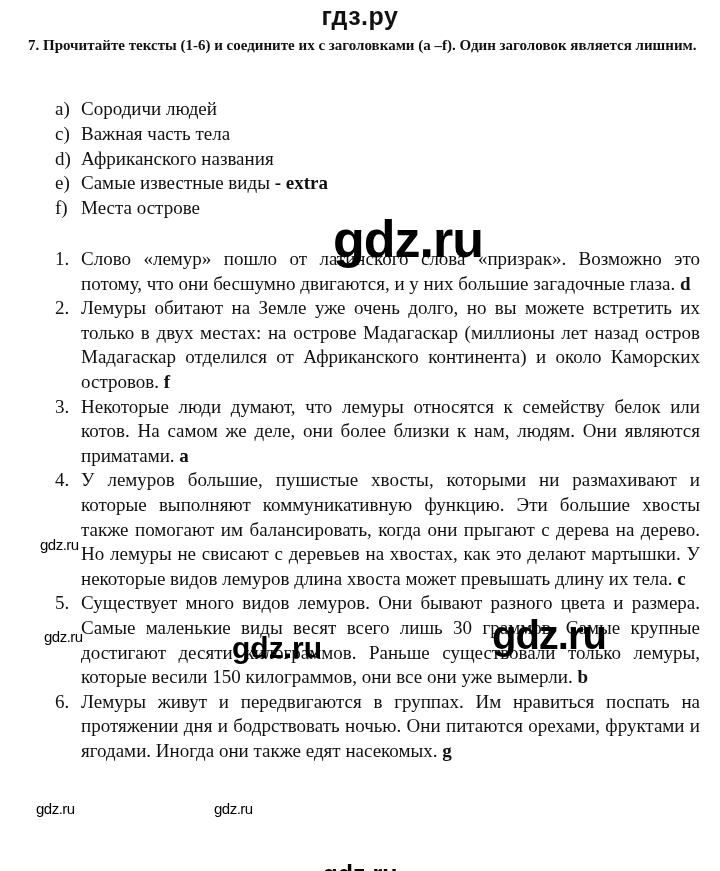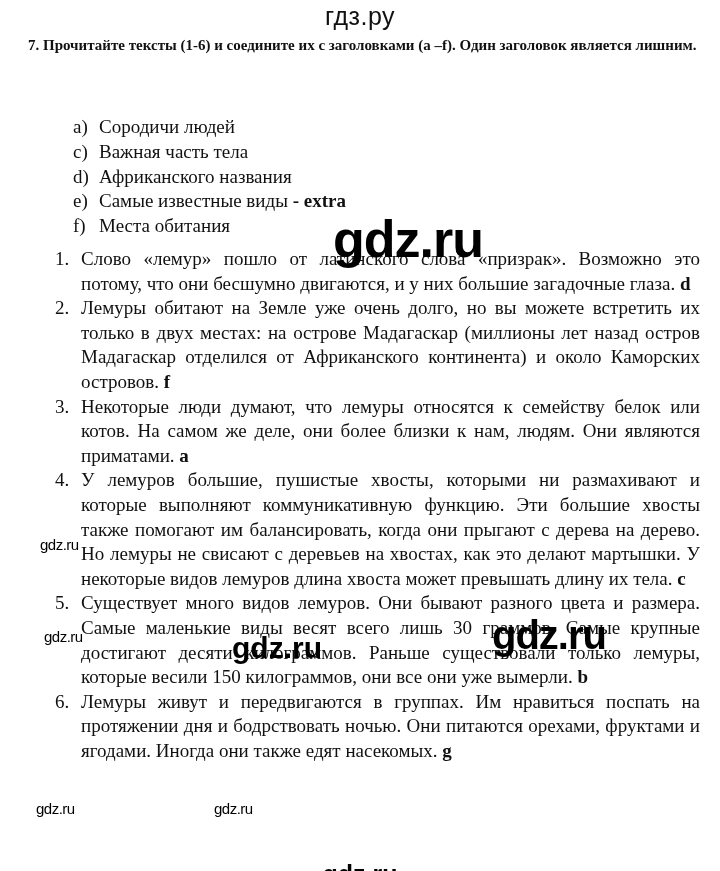--- a/index.html
+++ b/index.html
@@ -1,26 +1,26 @@
 <!DOCTYPE html>
 <html><head>
 <meta charset="utf-8">
 <style>
   html, body { margin: 0; padding: 0; background: #ffffff; }
   body { width: 720px; height: 871px; position: relative; overflow: hidden; color: #111; }
   .site-header {
     position: absolute; left: 0; top: 2px; width: 720px; text-align: center;
-    font-family: "Liberation Sans", sans-serif; font-weight: normal; font-size: 25px; letter-spacing: 0.5px;
+    font-family: "Liberation Sans", sans-serif; font-weight: bold; font-size: 25px; letter-spacing: 0.5px;
   }
   .doc { position: absolute; left: 0; top: 0; width: 720px; font-family: "Liberation Serif", serif; font-size: 19px; }
   .task {
     position: absolute; left: 28px; top: 32px; width: 672px;
     font-weight: bold; line-height: 26px; text-align: justify; font-size: 15px;
   }
-  .headings { position: absolute; left: 55px; top: 97px; margin: 18px; padding: 0; list-style: none; }
+  .headings { position: absolute; left: 55px; top: 97px; margin: 0; padding: 0; list-style: none; }
   .headings li { height: 24.8px; line-height: 24.8px; white-space: nowrap; }
   .headings .lbl { display: inline-block; width: 26px; }
   .texts { position: absolute; left: 55px; top: 247px; width: 645px; margin: 0; padding: 0; list-style: none; }
   .texts li { position: relative; padding-left: 26px; line-height: 24.6px; text-align: justify; margin-bottom: 0; }
   .texts .num { position: absolute; left: 0; top: 0; }
   b.ans { font-weight: bold; }
   .wm { position: absolute; font-family: "Liberation Sans", sans-serif; font-weight: bold; color: #000; margin-top: 23px; }
   .wm-big { font-size: 52px; letter-spacing: -1px; }
   .wm-mid { font-size: 30px; }
   .wm-small { font-size: 15px; font-weight: normal; letter-spacing: -0.5px; }
@@ -31,21 +31,21 @@
 <div class="site-header">гдз.ру</div>
 
 <div class="doc">
   <div class="task">7. Прочитайте тексты (1-6) и соедините их с заголовками (a –f). Один заголовок является лишним.</div>
 
   <ul class="headings">
     <li><span class="lbl">a)</span><span>Сородичи людей</span></li>
     <li><span class="lbl">c)</span><span>Важная часть тела</span></li>
     <li><span class="lbl">d)</span><span>Африканского названия</span></li>
     <li><span class="lbl">e)</span><span>Самые известные виды</span><b> - extra</b></li>
-    <li><span class="lbl">f)</span><span>Места обитания</span></li>
+    <li><span class="lbl">f)</span><span>Места острове</span></li>
   </ul>
 
   <ol class="texts">
     <li><span class="num">1.</span><span>Слово «лемур» пошло от латинского слова «призрак». Возможно это потому, что они бесшумно двигаются, и у них большие загадочные глаза.</span> <b class="ans">d</b></li>
     <li><span class="num">2.</span><span>Лемуры обитают на Земле уже очень долго, но вы можете встретить их только в двух местах: на острове Мадагаскар (миллионы лет назад остров Мадагаскар отделился от Африканского континента) и около Каморских островов.</span> <b class="ans">f</b></li>
     <li><span class="num">3.</span><span>Некоторые люди думают, что лемуры относятся к семейству белок или котов. На самом же деле, они более близки к нам, людям. Они являются приматами.</span> <b class="ans">a</b></li>
     <li><span class="num">4.</span><span>У лемуров большие, пушистые хвосты, которыми ни размахивают и которые выполняют коммуникативную функцию. Эти большие хвосты также помогают им балансировать, когда они прыгают с дерева на дерево. Но лемуры не свисают с деревьев на хвостах, как это делают мартышки. У некоторые видов лемуров длина хвоста может превышать длину их тела.</span> <b class="ans">c</b></li>
     <li><span class="num">5.</span><span>Существует много видов лемуров. Они бывают разного цвета и размера. Самые маленькие виды весят всего лишь 30 граммов. Самые крупные достигают десяти килограммов.  Раньше существовали только лемуры, которые весили 150 килограммов, они все они уже вымерли.</span> <b class="ans">b</b></li>
     <li><span class="num">6.</span><span>Лемуры живут и передвигаются в группах. Им нравиться поспать на протяжении дня и бодрствовать ночью. Они питаются орехами, фруктами и ягодами. Иногда они также едят насекомых.</span> <b class="ans">g</b></li>
   </ol>

